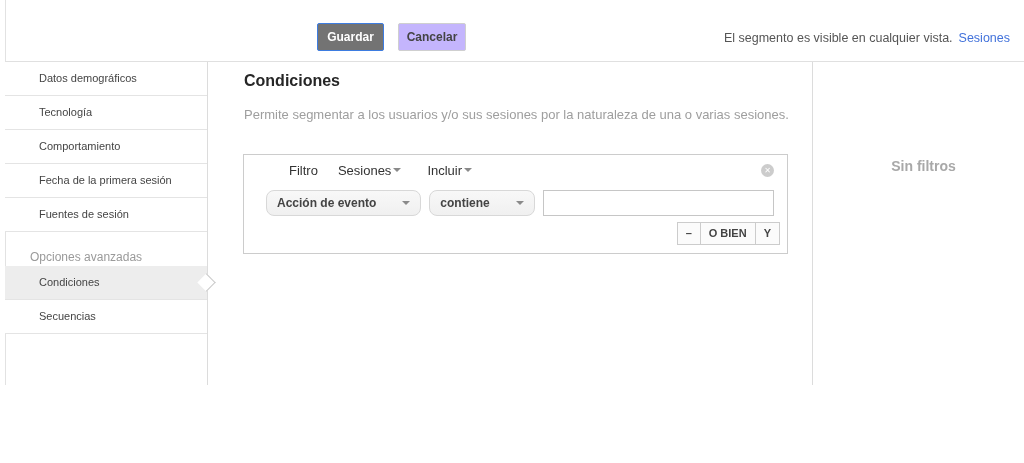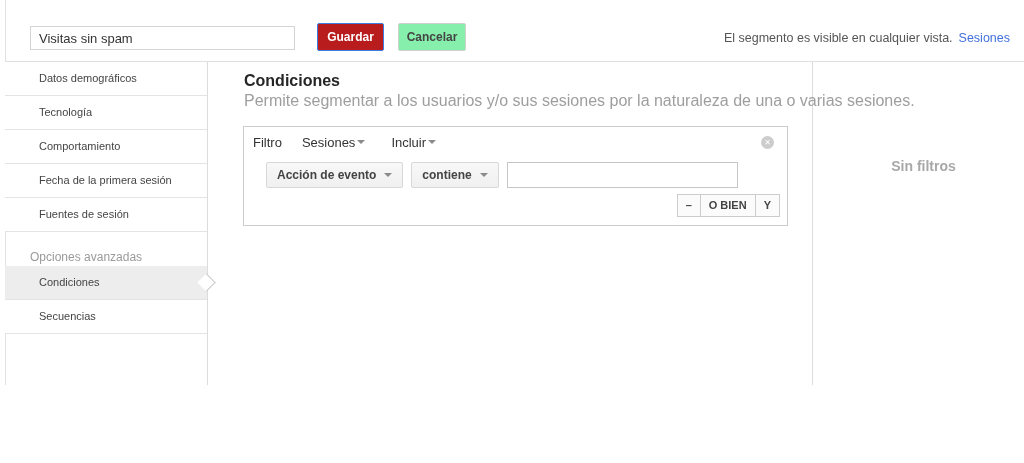--- a/index.html
+++ b/index.html
@@ -13,55 +13,55 @@
   .vdivider { position:absolute; top:62px; width:1px; height:323px; background:#dcdcdc; }
   .v1 { left:207px; }
   .v2 { left:812px; }
 
   
   .name-input { position:absolute; left:30px; top:26px; width:265px; height:24px;
     border:1px solid #d4d4d4; padding:0 8px; font-size:13px; color:#333; outline:none;
     font-family:inherit; }
   .btn { position:absolute; top:23px; height:28px; font-size:12px; font-weight:bold;
     border-radius:2px; cursor:pointer; font-family:inherit; }
-  .btn-primary { left:317px; width:67px; background:#b91c1c; border:1px solid #3d7ce0; color:#fff; }
-  .btn-secondary { left:398px; width:68px; background:#86efac; border:1px solid #cfcfcf; color:#444;text-align:center; }
+  .btn-primary { left:317px; width:67px; background:#737373; border:1px solid #3d7ce0; color:#fff; }
+  .btn-secondary { left:398px; width:68px; background:#c4b5fd; border:1px solid #cfcfcf; color:#444;text-align:center; }
   .visibility { position:absolute; top:31px; right:14px; font-size:12.5px; color:#555; }
   .visibility a { color:#4272db; text-decoration:none; margin-left:6px; cursor:pointer; }
 
   
   .sidebar { position:absolute; left:5px; top:62px; width:202px; }
   .side-item { height:34px; line-height:33px; padding-left:34px; font-size:11px; color:#444;
     border-bottom:1px solid #e4e4e4; cursor:pointer; background:#fff; }
   .section-label { margin-top:16px; height:18px; line-height:18px; padding-left:25px;
     font-size:12px; color:#9a9a9a; }
   .side-item.selected { background:#ededed; border-bottom:1px solid #e4e4e4; }
   .pointer { position:absolute; left:200px; top:276px; width:13px; height:13px; background:#fff;
     border-top:1px solid #c9c9c9; border-right:1px solid #c9c9c9;
     transform:rotate(45deg); z-index:5; }
 
   
   .main-title { position:absolute; left:244px; top:72px; font-size:16px; font-weight:bold; color:#262626; }
-  .main-desc { position:absolute; left:244px; top:92px; font-size:16px; color:#9e9e9e; }
+  .main-desc { position:absolute; left:244px; top:107px; font-size:13px; color:#9e9e9e; }
 
-  .filter-card { position:absolute; left:243px; top:126px; width:545px; height:100px;
-    border:1px solid #ccc; background:#fff; }
+  .filter-card { position:absolute; left:243px; top:154px; width:545px; height:100px;
+    border:1px solid #ccc; background:#fff;padding-left:36px; }
   .filter-head { display:flex; align-items:center; height:30px; padding-left:9px; }
   .filter-label { font-size:13px; color:#333; margin-right:20px; }
   .inline-dd { display:flex; align-items:center; gap:2px; margin-right:26px; cursor:pointer; }
   .inline-dd .dd-text { font-size:13px; color:#333; }
   .caret { width:0; height:0; border-left:4px solid transparent; border-right:4px solid transparent;
     border-top:4px solid #8a8a8a; }
   .close-icon { position:absolute; top:9px; right:13px; width:13px; height:13px; border-radius:50%;
     background:#ccc; color:#fff; font-size:8px; line-height:13px; text-align:center;
     font-weight:bold; cursor:pointer; }
 
   .cond-row { position:absolute; left:22px; top:35px; display:flex; align-items:center; gap:8px; }
-  .dd-btn { height:26px; display:flex; align-items:center; gap:8px; padding:0 10px;
-    background:linear-gradient(#f8f8f8,#f0f0f0); border:1px solid #d8d8d8; border-radius:2px;
+  .dd-btn { height:26px; display:flex; align-items:center; gap:26px; padding:0 10px;
+    background:linear-gradient(#f8f8f8,#f0f0f0); border:1px solid #d8d8d8; border-radius:8px;
     font-size:12px; font-weight:bold; color:#444; cursor:pointer; font-family:inherit; }
   .value-input { width:231px; height:26px; border:1px solid #c6c6c6; padding:0 6px;
     font-size:13px; font-family:inherit; outline:none; }
 
   .btn-group { position:absolute; top:67px; right:7px; display:flex; }
   .group-btn { height:23px; background:#fbfbfb; border:1px solid #ccc; border-left:none;
     font-size:11px; font-weight:bold; color:#444; padding:0 8px; cursor:pointer;
     font-family:inherit; line-height:21px; }
   .group-btn:first-child { border-left:1px solid #ccc; }
 
@@ -73,21 +73,20 @@
   .right-panel { position:absolute; left:812px; top:62px; width:212px; height:323px;padding-left:11px; }
   .empty-state { margin-top:96px; text-align:center; font-size:14px; font-weight:bold; color:#a8a8a8; }
 </style>
 </head>
 <body>
 
 <div class="app">
 
   <div class="left-border"></div>
 
-  <input class="name-input" type="text" value="Visitas sin spam" style="">
   <button class="btn btn-primary">Guardar</button>
   <button class="btn btn-secondary">Cancelar</button>
   <div class="visibility">
     <span>El segmento es visible en cualquier vista.</span><a>Sesiones</a>
   </div>
 
   <div class="hdivider"></div>
 
   <div class="sidebar">
     <div class="side-item">

